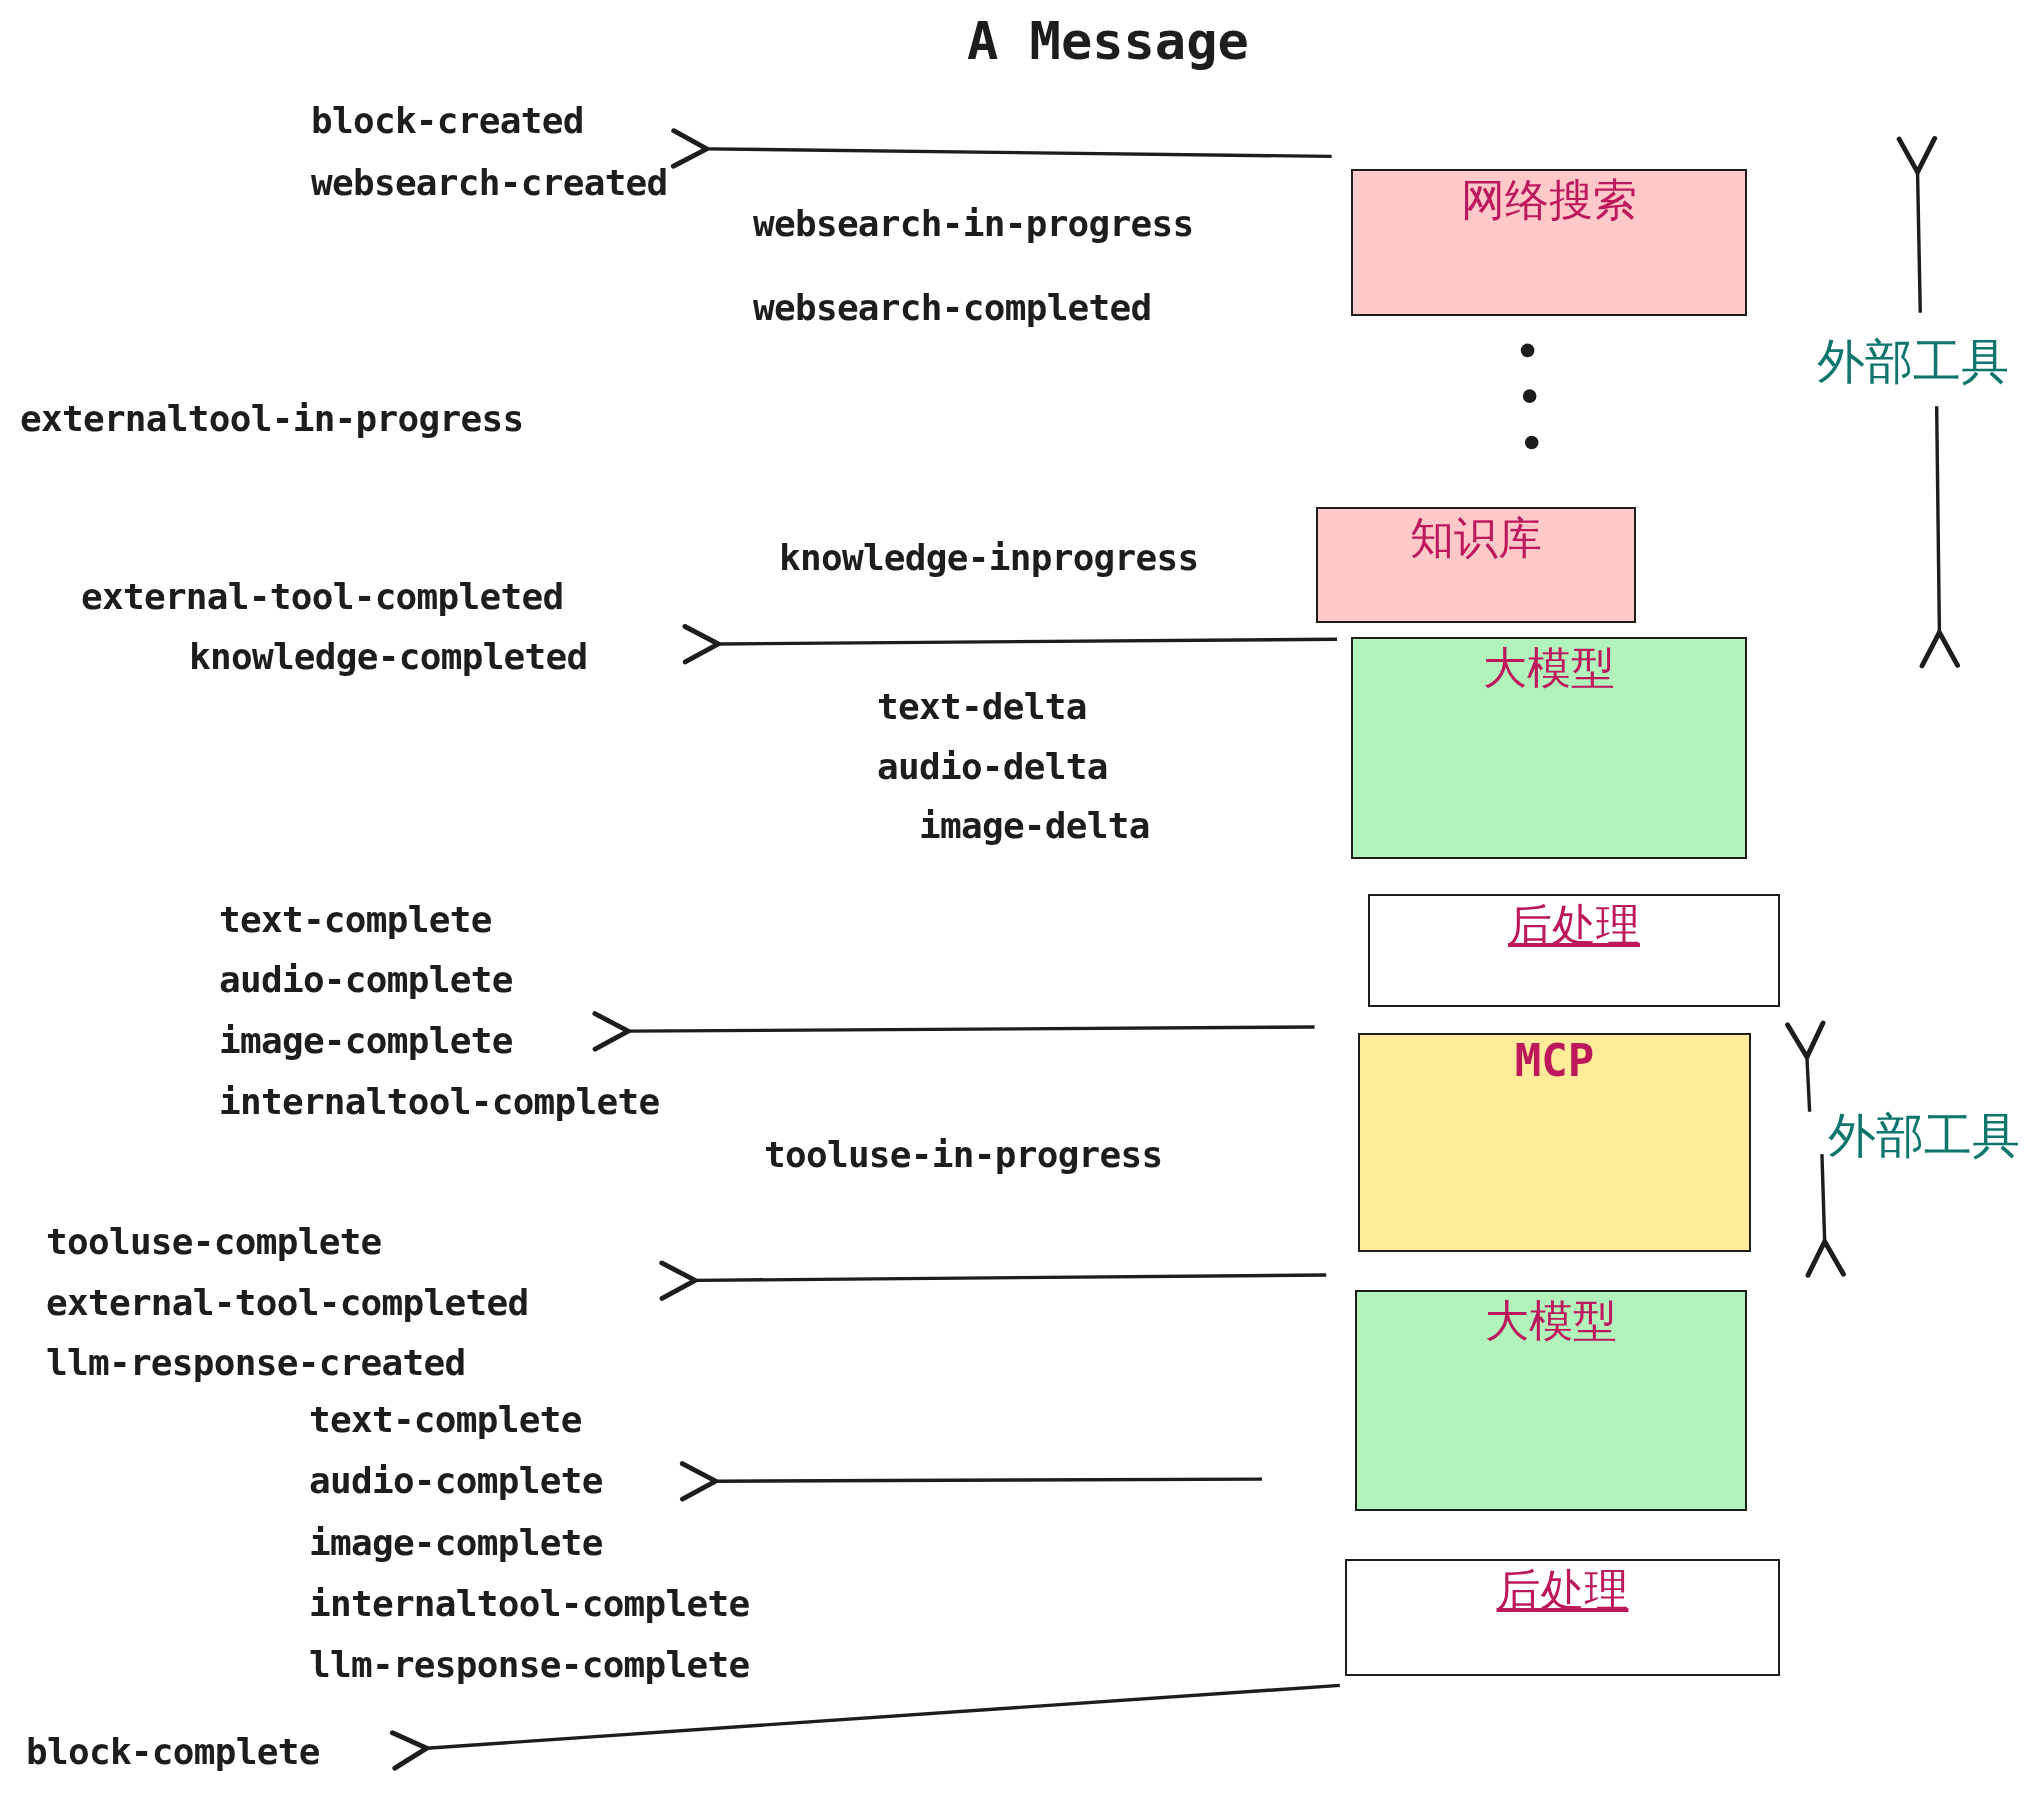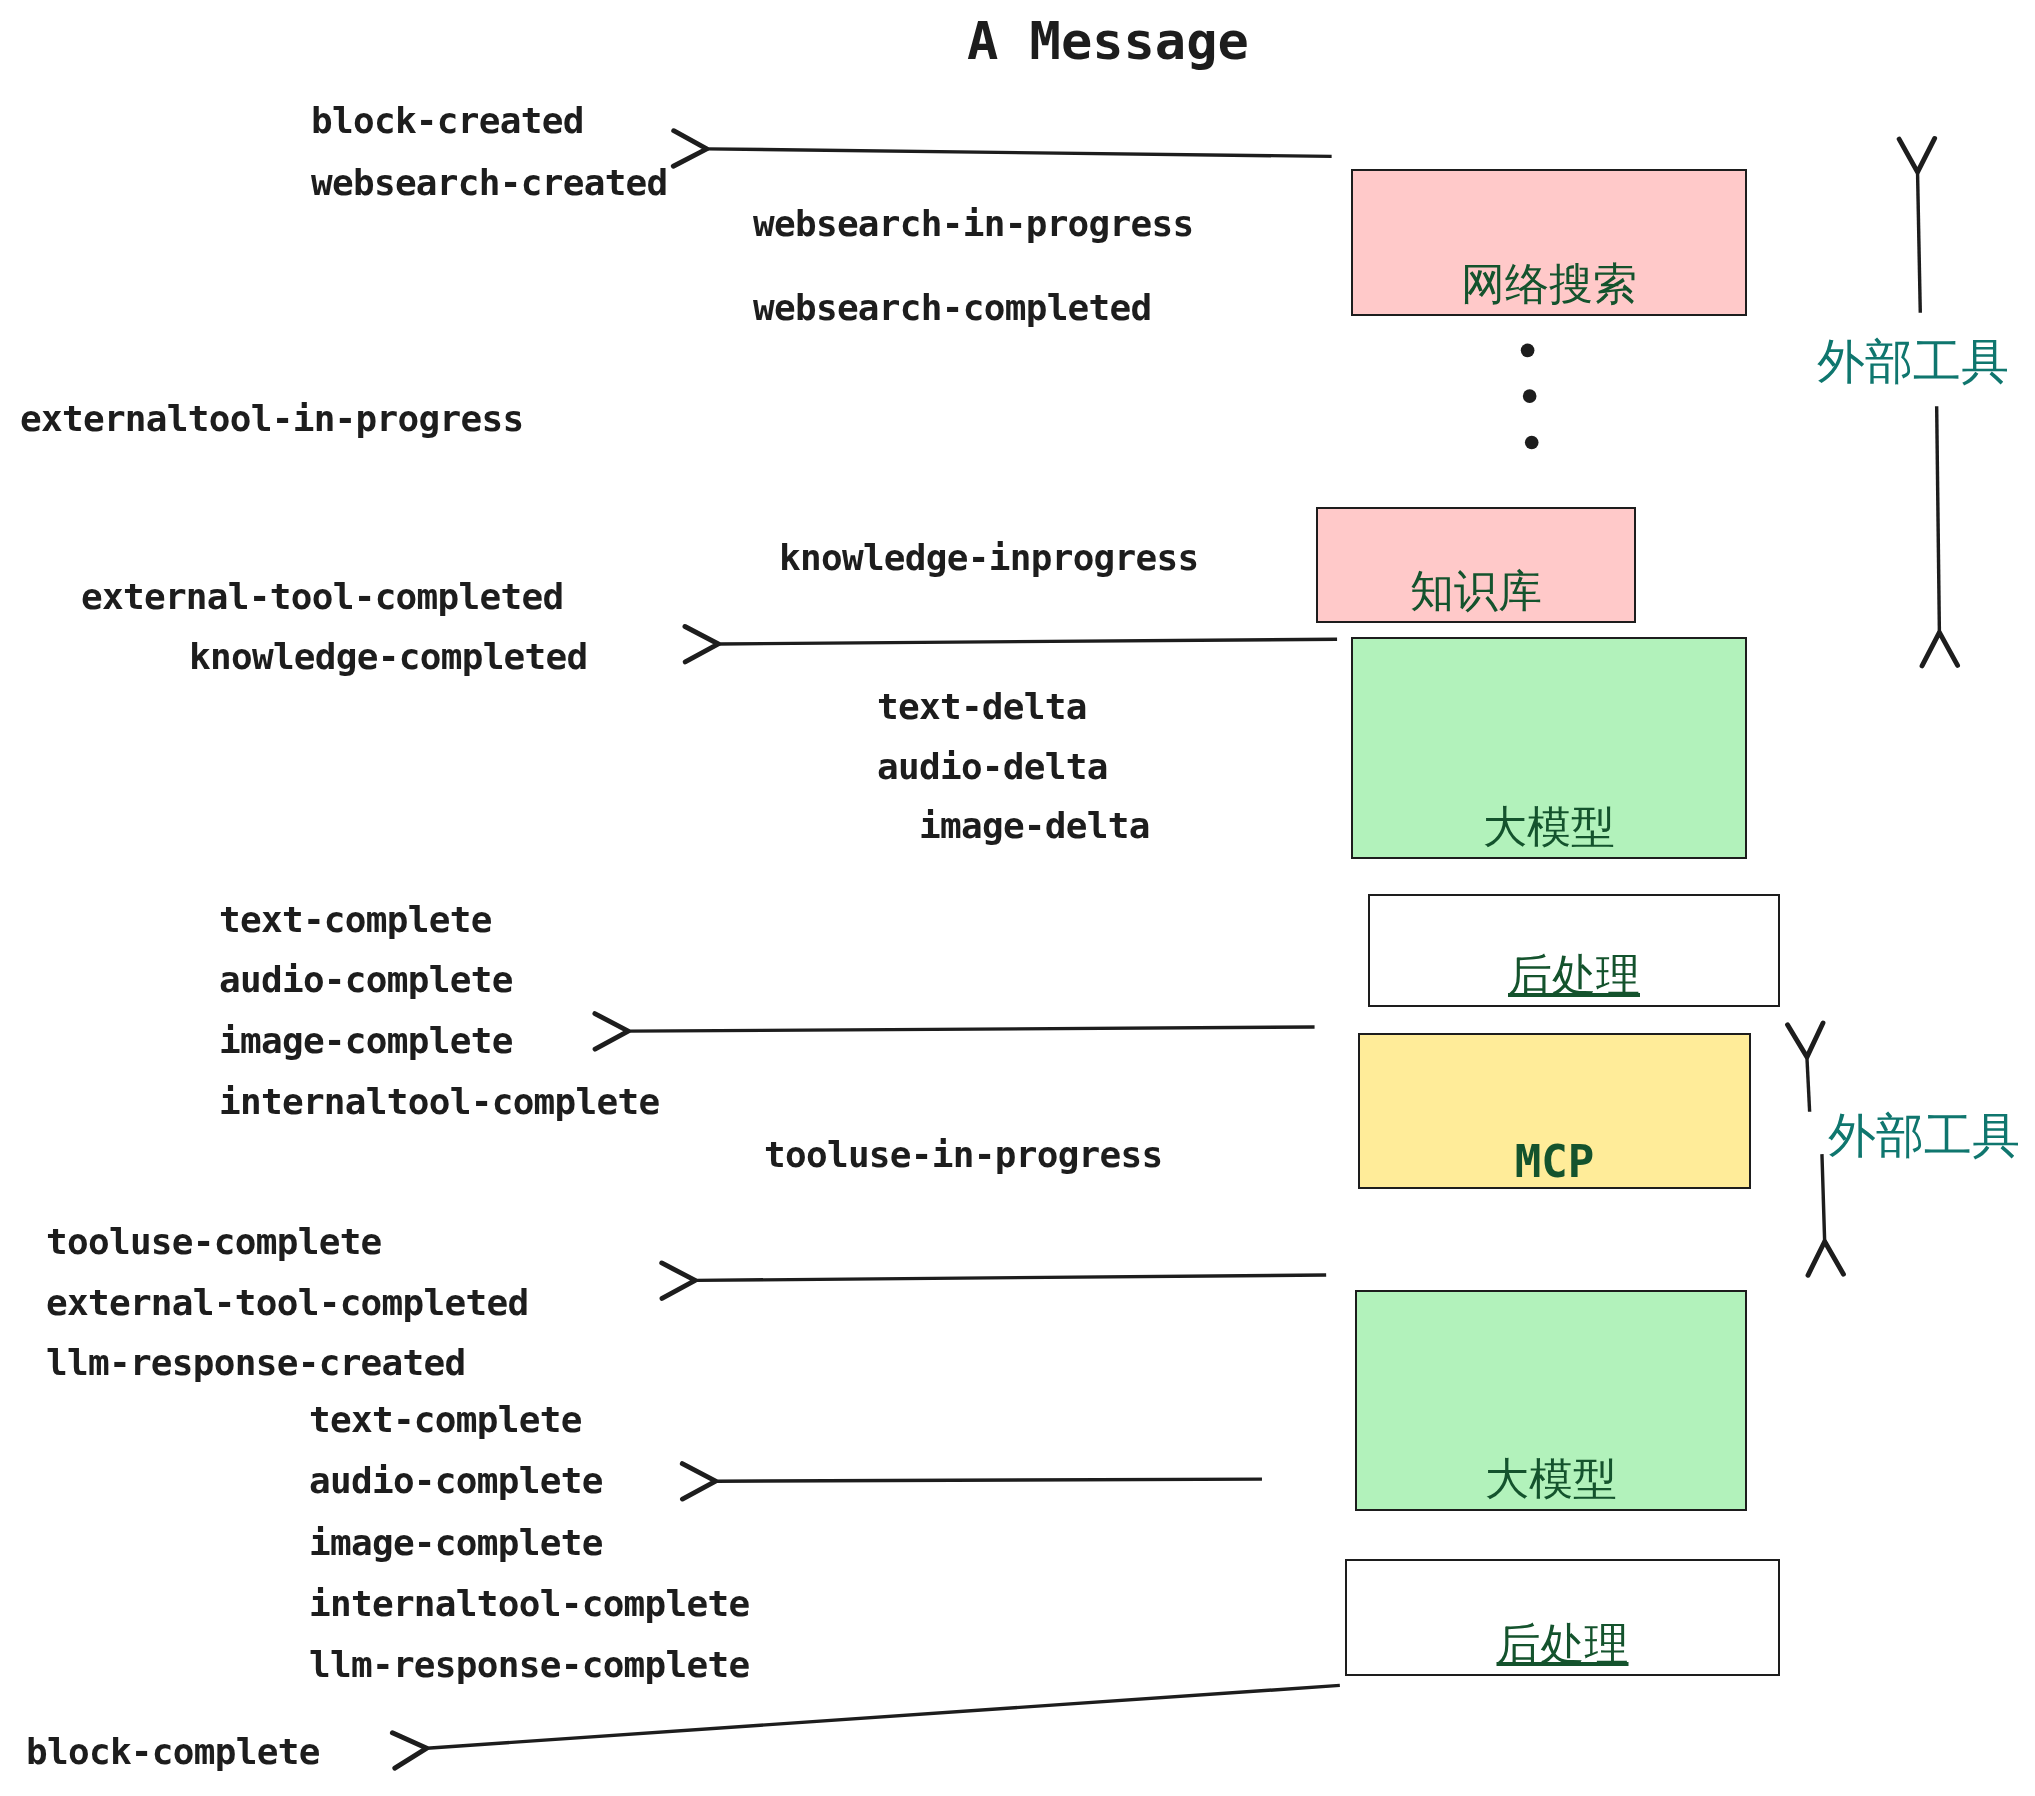--- a/index.html
+++ b/index.html
@@ -19,23 +19,23 @@
   .ev{
     position:absolute;
     font-family:"DejaVu Sans Mono", monospace;
     font-size:36px;font-weight:bold;color:#1d1d1d;
     transform:translateY(-50%);white-space:nowrap;
     letter-spacing:-0.7px;
   }
   .box{
     position:absolute;
     border:2.7px solid #1d1d1d;
-    display:flex;align-items:flex-end;justify-content:center;
+    display:flex;align-items:flex-start;justify-content:center;
     font-family:"Liberation Sans", sans-serif;
-    font-size:44px;color:#14532d;
+    font-size:44px;color:#be185d;
     box-sizing:border-box;
   }
   .box.mono{font-family:"DejaVu Sans Mono", monospace;font-weight:bold;}
   .fill-pink{background:#ffc9c9;}
   .fill-green{background:#b2f2bb;}
   .fill-yellow{background:#ffec99;}
   .fill-white{background:#ffffff;text-decoration:underline;}
   .cn{
     position:absolute;
     font-family:"Liberation Sans", sans-serif;
@@ -80,21 +80,21 @@
 </div>
 <div class="box fill-pink" style="left:1316px;top:507px;width:320px;height:116px">
   <span>知识库</span>
 </div>
 <div class="box fill-green" style="left:1351px;top:637px;width:396px;height:222px">
   <span>大模型</span>
 </div>
 <div class="box fill-white" style="left:1368px;top:894px;width:412px;height:113px">
   <span>后处理</span>
 </div>
-<div class="box fill-yellow mono" style="left:1358px;top:1033px;width:393px;height:156px">
+<div class="box fill-yellow mono" style="left:1358px;top:1033px;width:393px;height:219px">
   <span>MCP</span>
 </div>
 <div class="box fill-green" style="left:1355px;top:1290px;width:392px;height:221px">
   <span>大模型</span>
 </div>
 <div class="box fill-white" style="left:1345px;top:1559px;width:435px;height:117px">
   <span>后处理</span>
 </div>
 
 <div class="cn" style="left:1817px;top:362px">外部工具</div>

